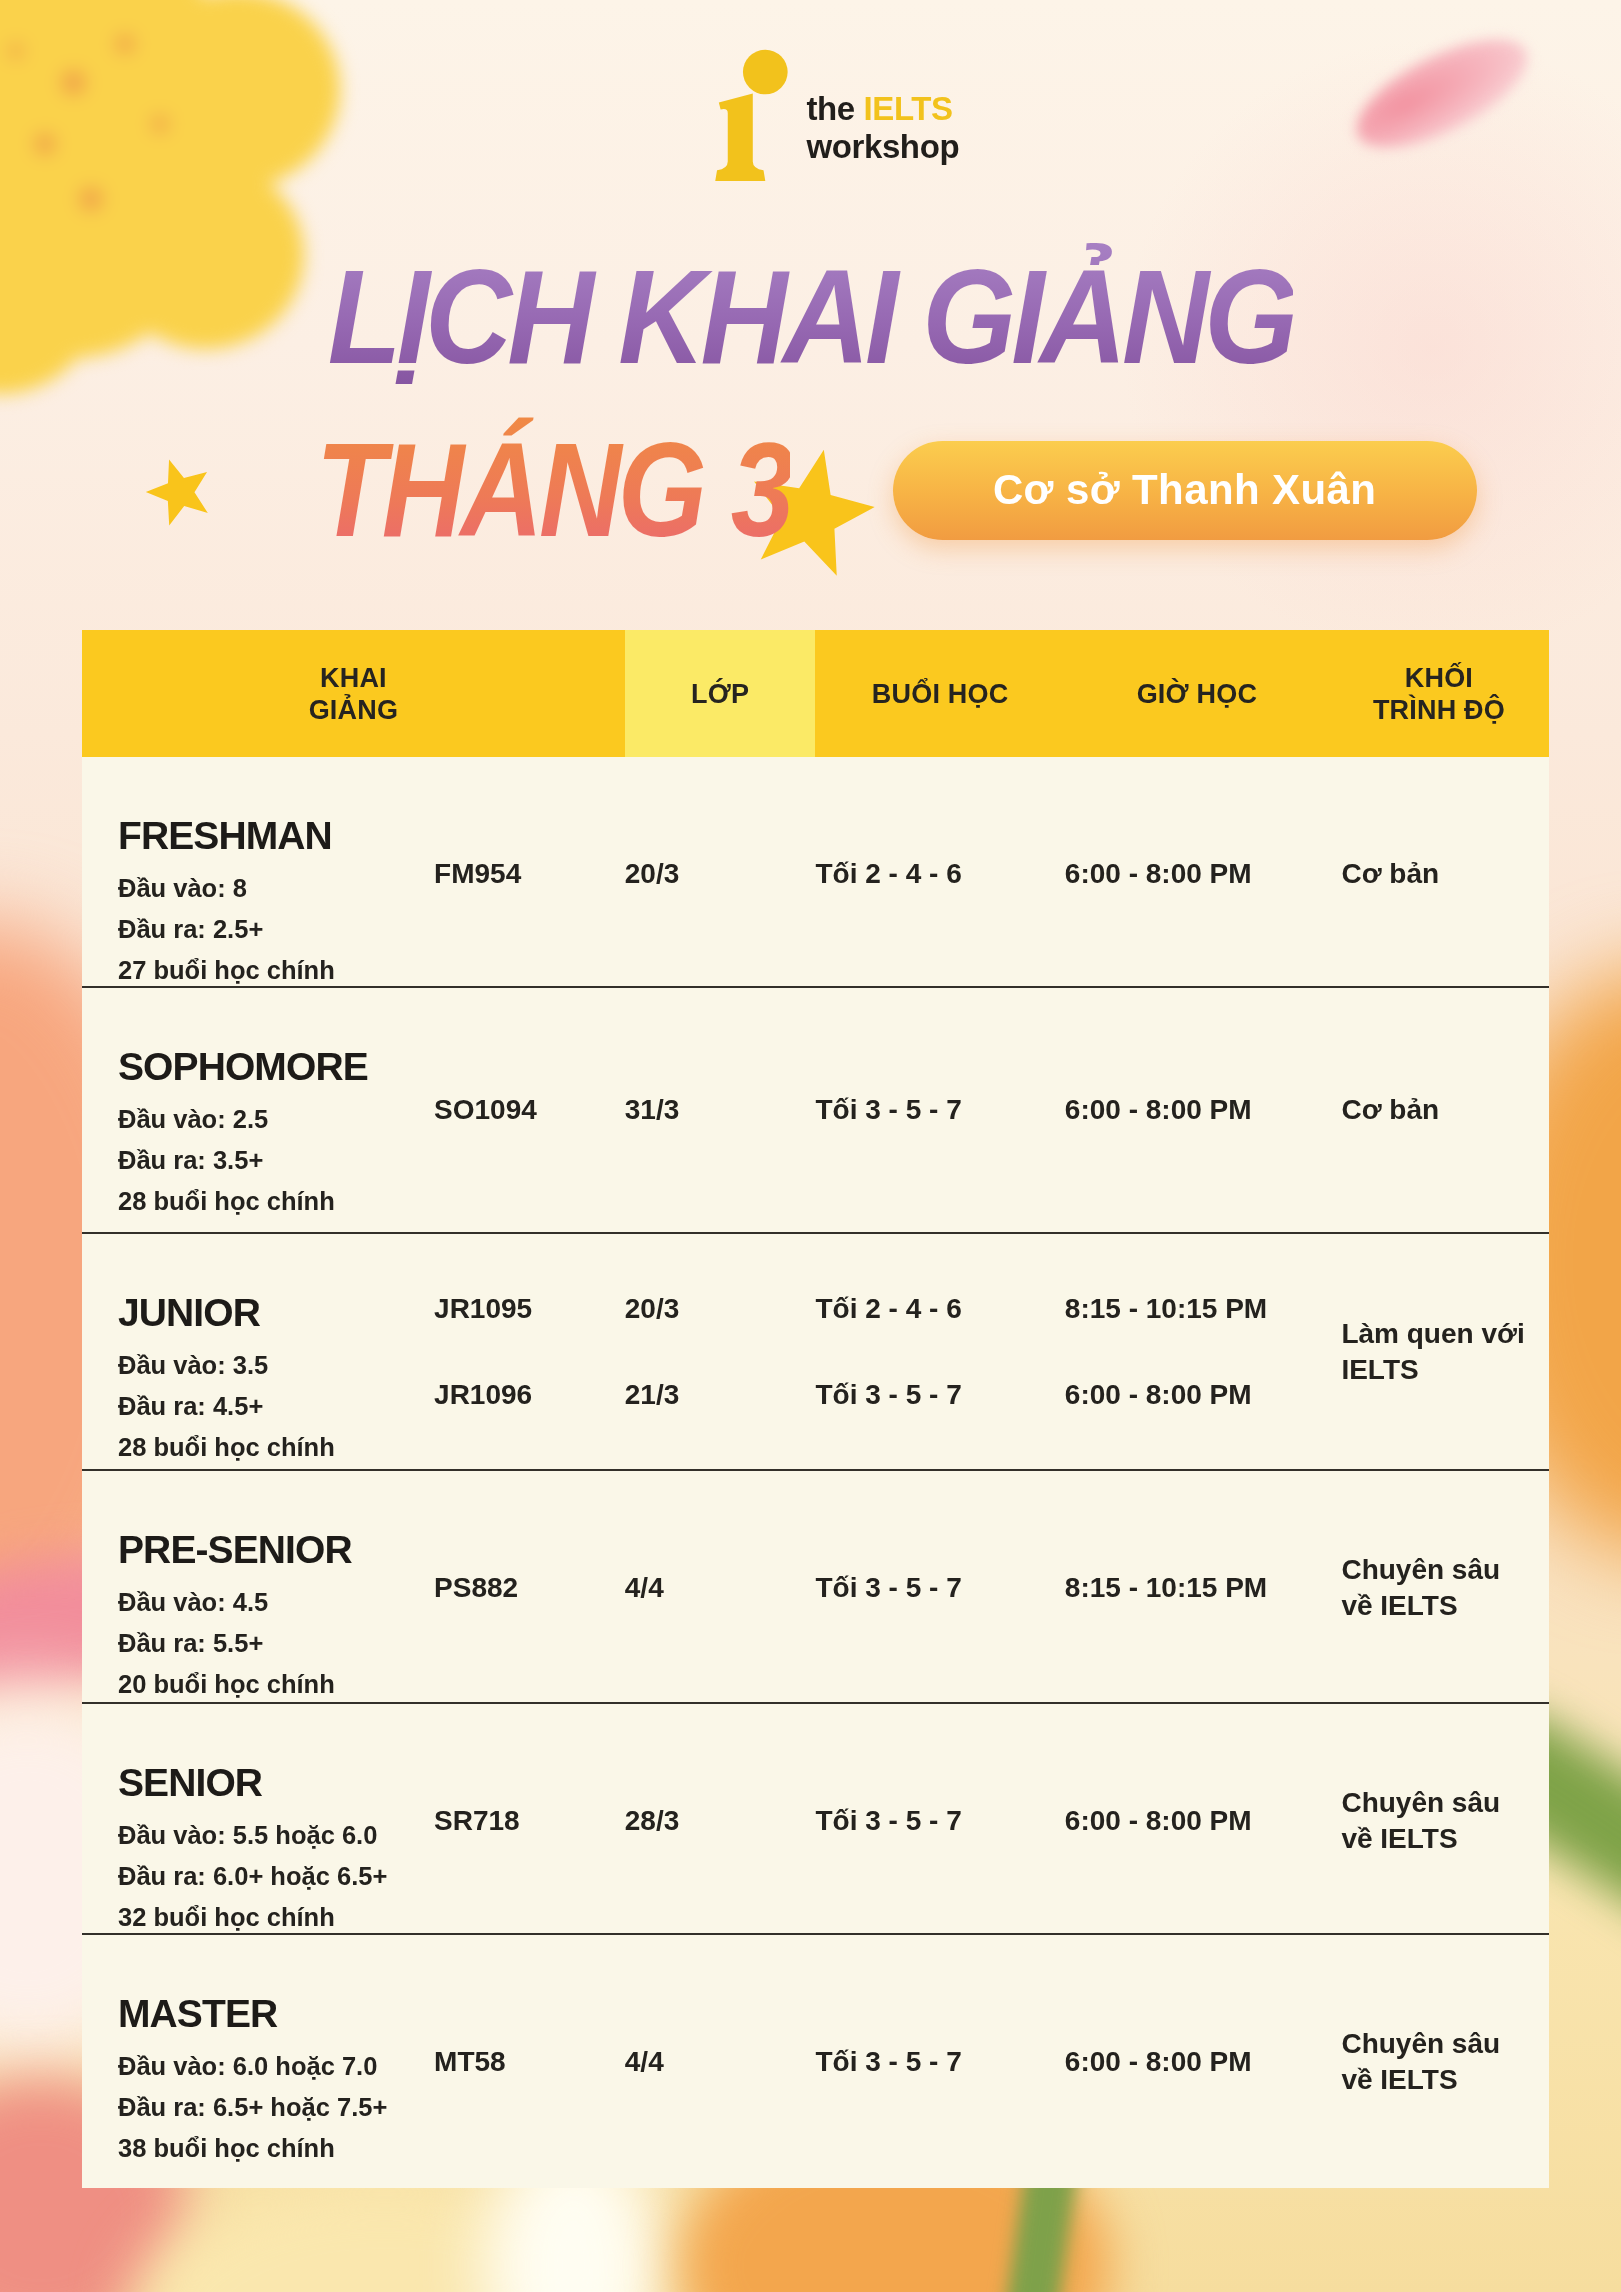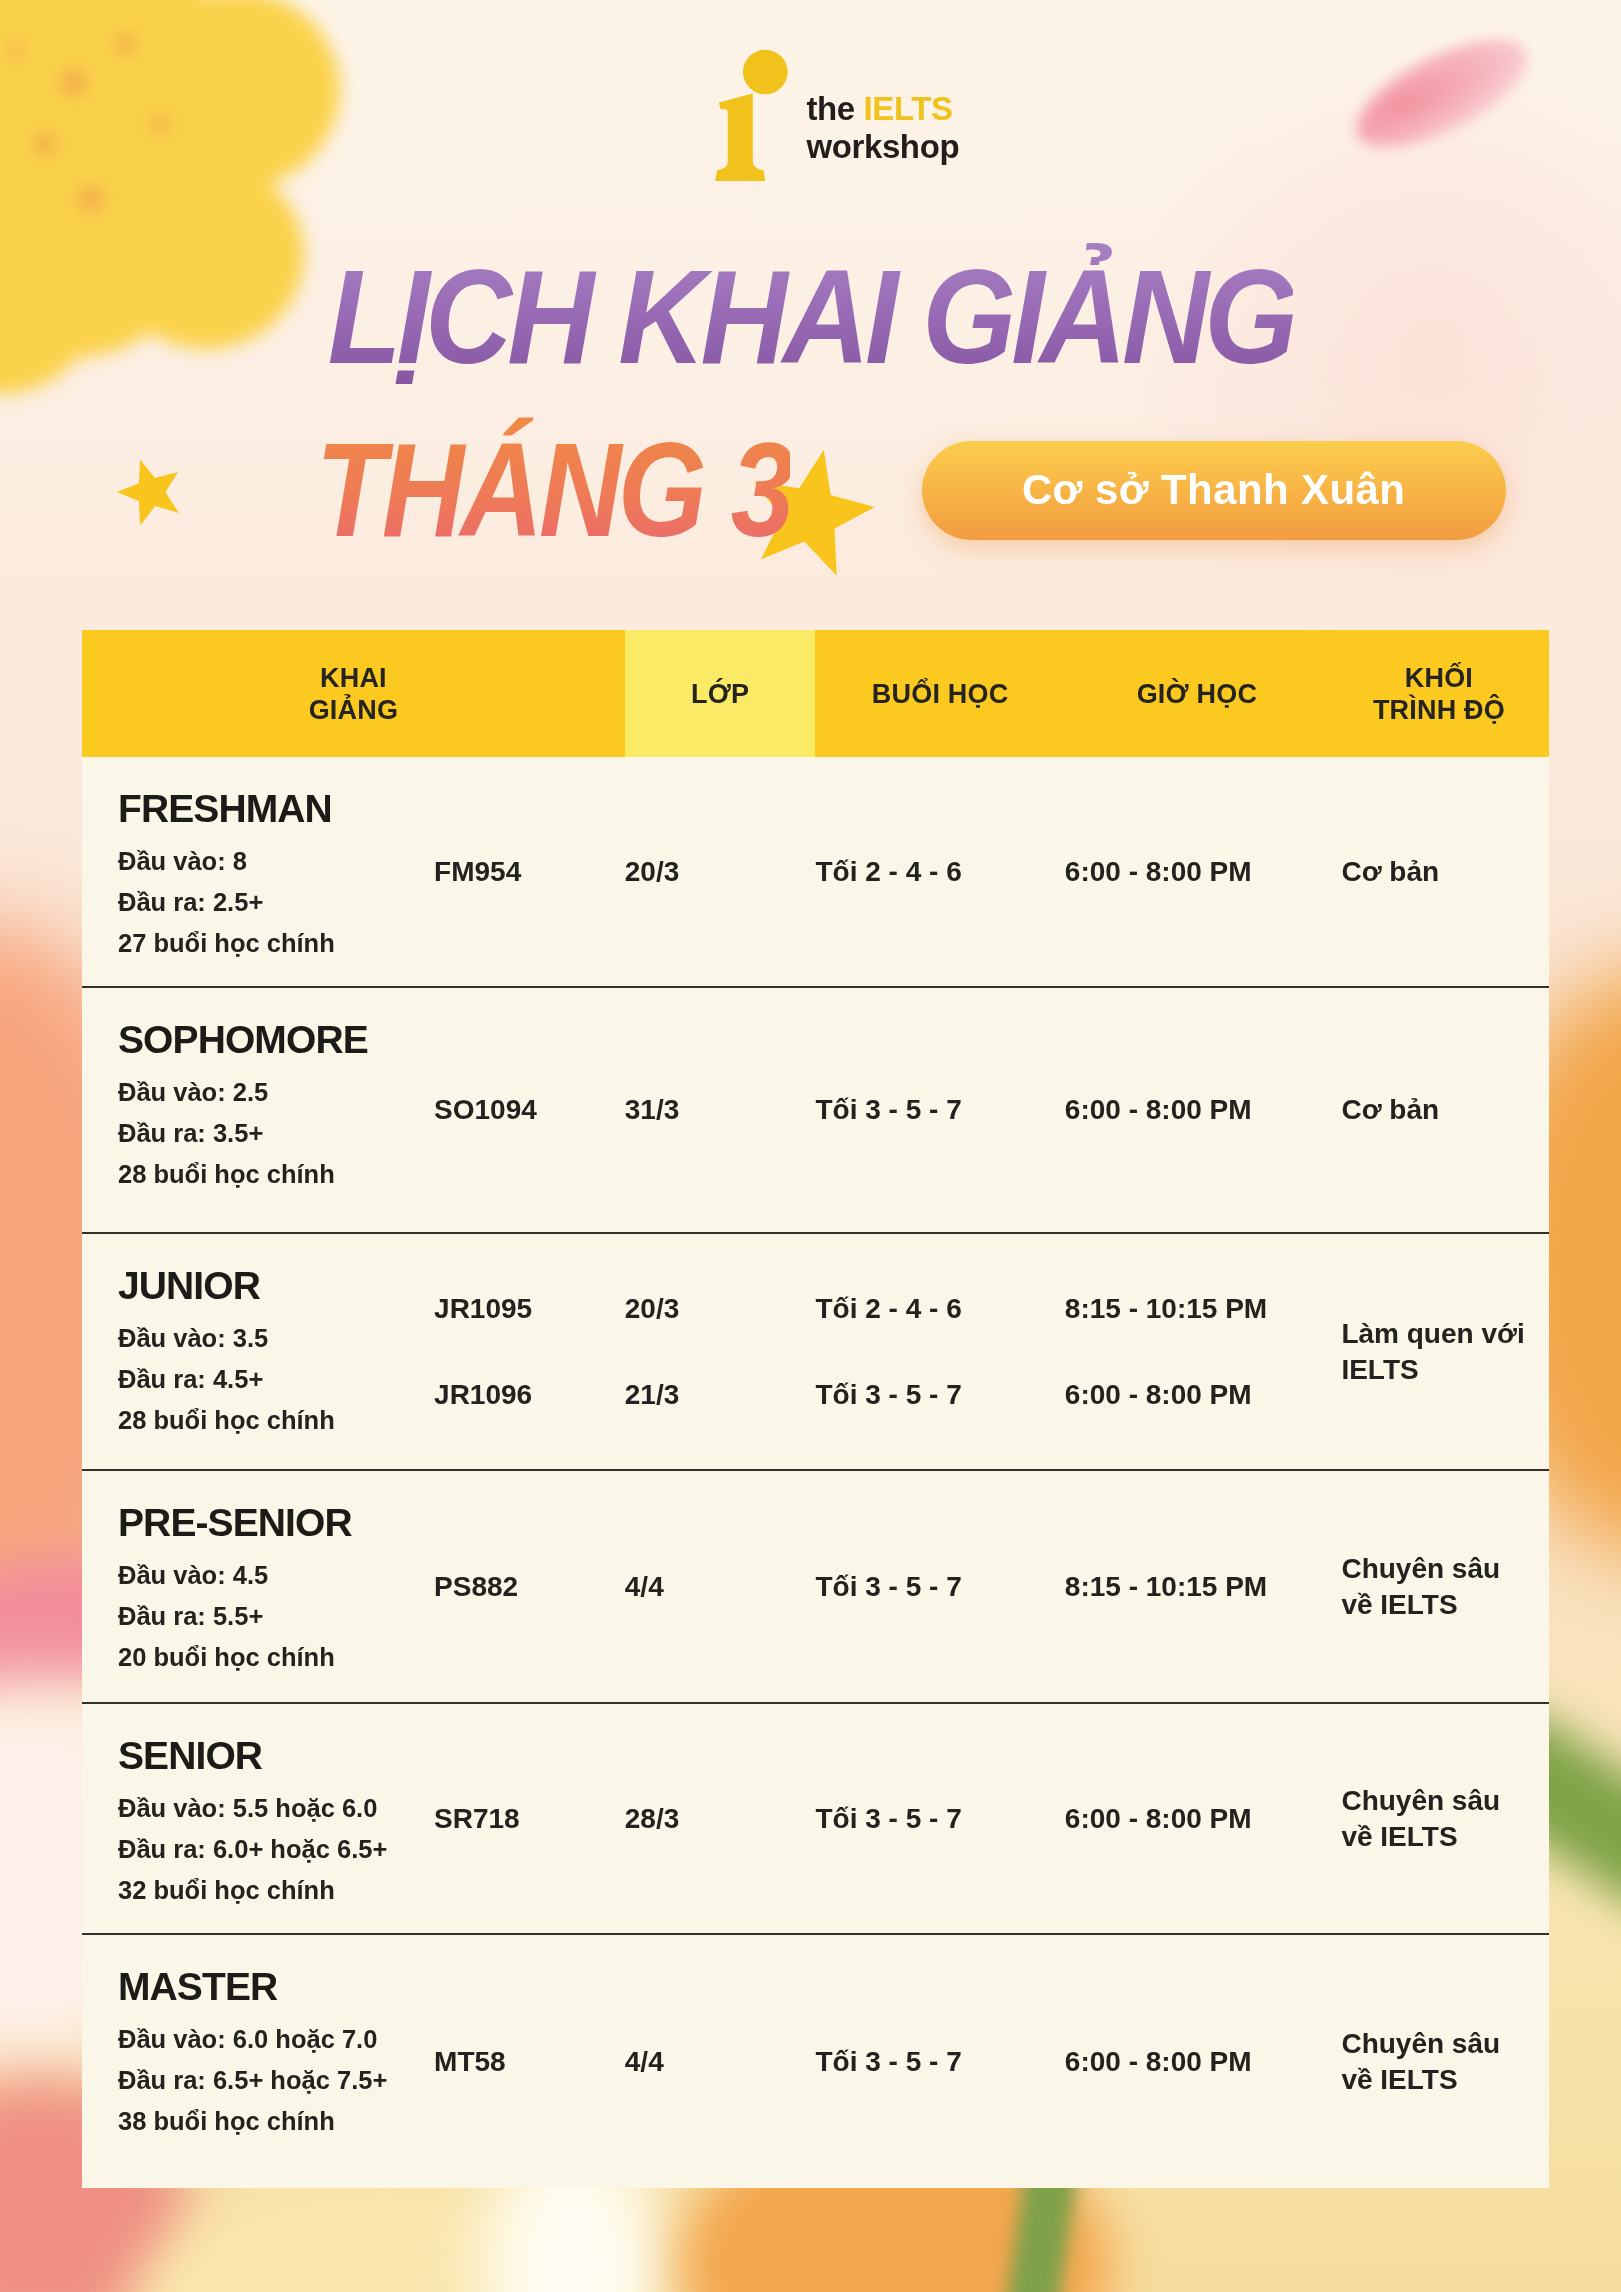--- a/index.html
+++ b/index.html
@@ -38,21 +38,21 @@
   
   .title-row{position:absolute;left:0;top:240px;width:1621px;display:flex;justify-content:center;align-items:center;gap:50px;z-index:5;flex-direction:column;}
   .main-title{
     margin:0;font-size:134px;font-weight:bold;font-style:italic;letter-spacing:-5.4px;
     transform:scaleX(.9);transform-origin:center;
     background:linear-gradient(180deg,#a881c4 0%,#9668b2 55%,#84539f 100%);
     -webkit-background-clip:text;background-clip:text;-webkit-text-fill-color:transparent;
     text-shadow:none;white-space:nowrap;
   }
   .star{display:block;}
-  .subtitle-row{position:absolute;left:0;top:414px;width:1621px;display:flex;justify-content:center;align-items:center;gap:92px;z-index:5;}
+  .subtitle-row{position:absolute;left:0;top:414px;width:1621px;display:flex;justify-content:center;align-items:center;gap:63px;z-index:5;}
   .sub-title{
     margin:0;font-size:133px;font-weight:bold;font-style:italic;letter-spacing:-4.5px;
     transform:scaleX(.86);transform-origin:center;white-space:nowrap;
     background:linear-gradient(180deg,#f1904199 -20%,#f08a44 10%,#ee7a57 55%,#ea6673 100%);
     background:linear-gradient(180deg,#f08a44 0%,#ee7a57 55%,#ea6673 100%);
     -webkit-background-clip:text;background-clip:text;-webkit-text-fill-color:transparent;
   }
   .badge{
     width:584px;height:99px;border-radius:50px;display:flex;align-items:center;justify-content:center;
     background:linear-gradient(180deg,#fbcd4e 0%,#f7b245 55%,#f19c41 100%);
@@ -62,21 +62,21 @@
 
   
   .table{position:absolute;left:82px;top:630px;width:1467px;z-index:4;}
   .thead{display:grid;grid-template-columns:37% 13% 17% 18% 15%;height:127px;}
   .th{display:flex;flex-direction:column;align-items:center;justify-content:center;
       font-weight:bold;font-size:27px;line-height:32px;color:#262420;background:#fbc91f;text-align:center;letter-spacing:0.2px;}
   .th.first{background:#fbea66;}
   .trow{display:grid;grid-template-columns:24% 13% 13% 17% 18% 15%;align-items:center;background:#faf7e8;}
   .trow + .trow{border-top:2.7px solid #33302a;}
   .h256{height:229px}.h272{height:244px}.h262{height:235px}.h258{height:231px}.h283{height:253px}
-  .name-cell{align-self:stretch;padding:32px 9px 0 36px;}
+  .name-cell{align-self:stretch;padding:59px 9px 0 36px;}
   .cls-name{font-size:39px;font-weight:bold;letter-spacing:-0.9px;color:#1d1b18;line-height:39px;}
   .cls-detail{display:block;font-size:25.5px;font-weight:600;color:#24221e;line-height:41px;}
   .cls-detail:first-of-type{margin-top:12.5px;}
   .cell{text-align:left;font-size:28px;font-weight:600;color:#24221e;line-height:36px;}
   .stack{display:flex;flex-direction:column;gap:50px;}
   .level{padding:0 12.5px;}
 </style>
 </head>
 <body>
 

